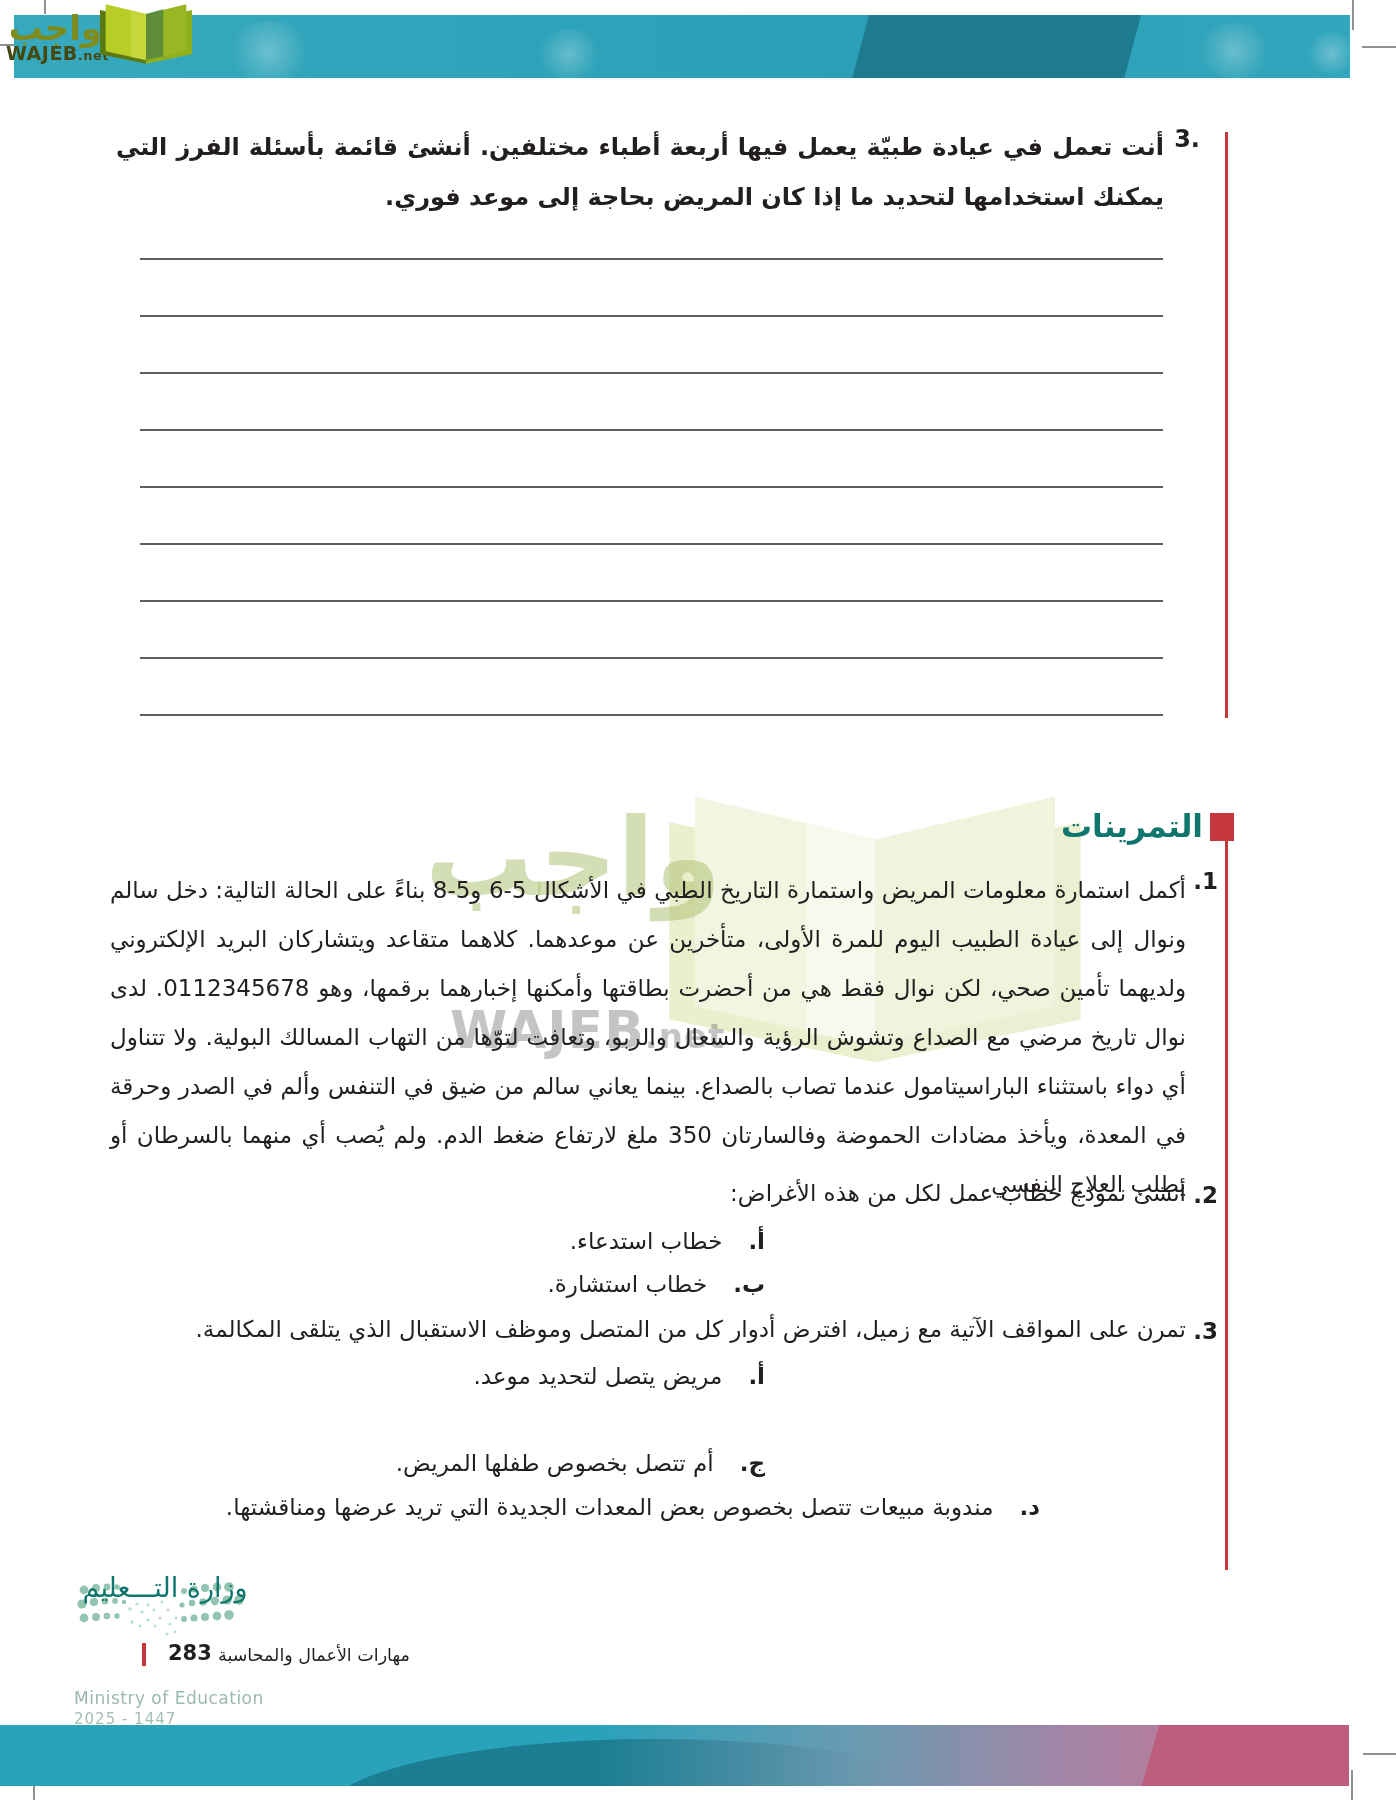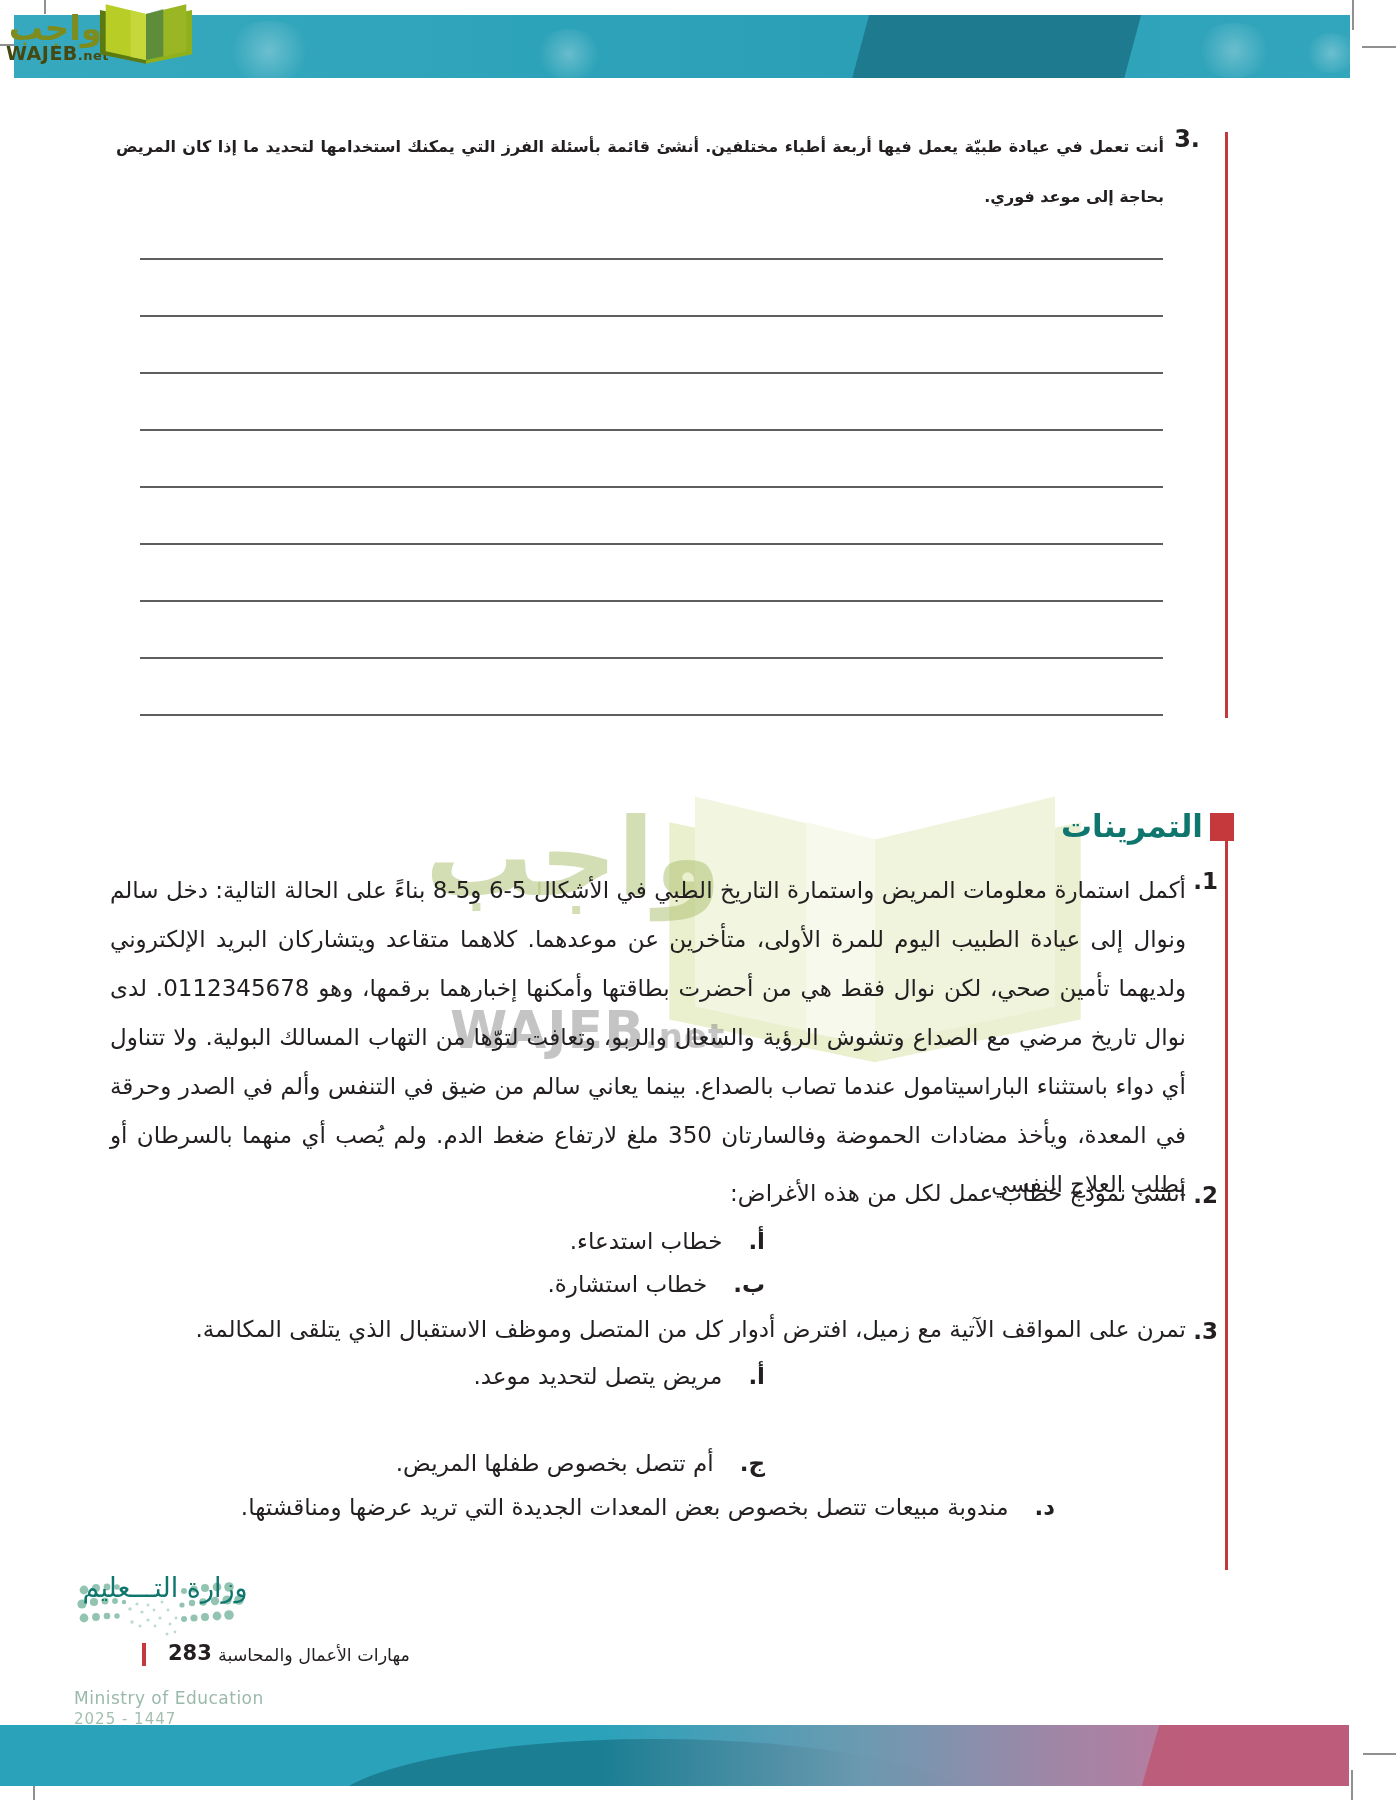--- a/index.html
+++ b/index.html
@@ -27,21 +27,21 @@
   .mark{background:#8f9092;}
 
   
   .wajeb-ar{left:10px;top:10px;width:92px;text-align:center;font-size:34px;font-weight:bold;color:#7d8c1d;direction:rtl;line-height:36px;}
   .wajeb-en{left:6px;top:42px;width:100px;text-align:center;font-size:19px;font-weight:bold;color:#45480f;letter-spacing:.5px;}
   .wajeb-en .net{font-size:13px;}
   .logo-book{left:98px;top:2px;}
 
   
   .q3-num{top:125px;right:196px;font-size:24px;font-weight:bold;}
-  .q3-text{top:122px;right:232px;left:116px;font-size:16px;font-weight:bold;line-height:50px;
+  .q3-text{top:122px;right:232px;left:116px;font-size:24px;font-weight:bold;line-height:50px;
     direction:rtl;text-align:justify;}
   .ansline{left:140px;width:1023px;height:2px;background:#5d5e60;}
 
   
   .redline{width:3px;background:#c43a3c;}
   .red-square{left:1210px;top:813px;width:24px;height:28px;background:#c5383b;}
 
   
   .wm-ar{left:425px;top:795px;font-size:108px;font-weight:bold;color:rgba(170,189,108,.5);direction:rtl;}
   .wm-en{left:450px;top:1000px;font-size:52px;font-weight:bold;color:rgba(115,115,115,.42);letter-spacing:1px;}
@@ -140,21 +140,21 @@
   </div>
 
   <div class="abs ex-num" style="top:1318px;">3.</div>
   <div class="abs ex-line" style="top:1316px;">تمرن على المواقف الآتية مع زميل، افترض أدوار كل من المتصل وموظف الاستقبال الذي يتلقى المكالمة.</div>
   <div class="abs sub" style="top:1363px;right:631px;">
     <span class="lbl">أ.</span><span>مريض يتصل لتحديد موعد.</span>
   </div>
   <div class="abs sub" style="top:1450px;right:631px;">
     <span class="lbl">ج.</span><span>أم تتصل بخصوص طفلها المريض.</span>
   </div>
-  <div class="abs sub" style="top:1494px;right:341px;">
+  <div class="abs sub" style="top:1494px;right:356px;">
     <span class="lbl">د.</span><span>مندوبة مبيعات تتصل بخصوص بعض المعدات الجديدة التي تريد عرضها ومناقشتها.</span>
   </div>
 
   <svg class="abs moe-dots" width="180" height="62" viewBox="0 0 180 62">
     <g fill="#93c4b1">
       <circle cx="12" cy="9" r="4.4"></circle>
         <circle cx="24" cy="7" r="4"></circle>
         <circle cx="35" cy="6" r="3.4"></circle>
         <circle cx="45" cy="6" r="2.8"></circle>
       <circle cx="10" cy="23" r="4.6"></circle>

